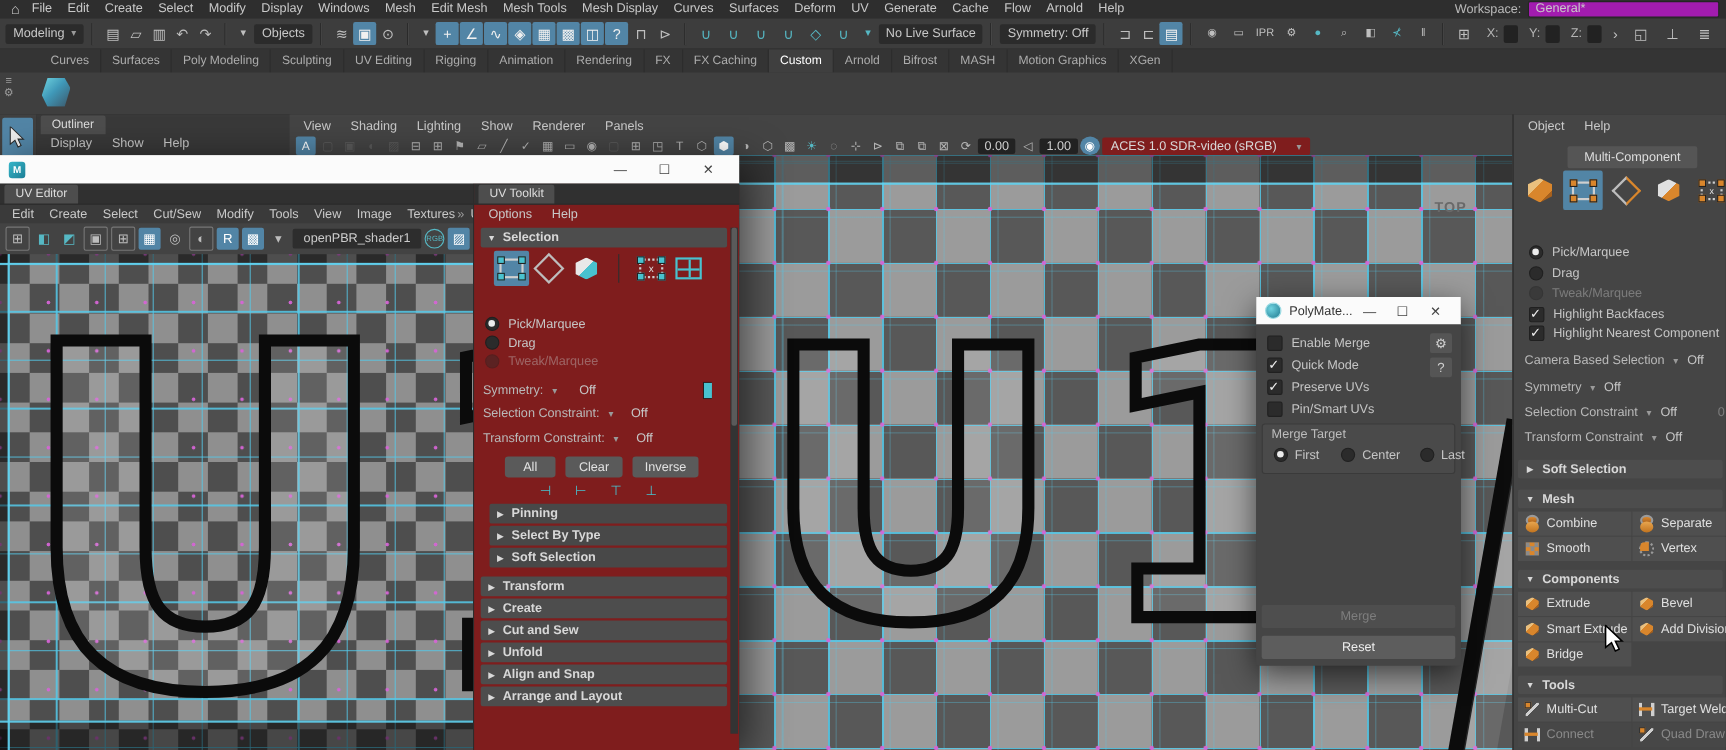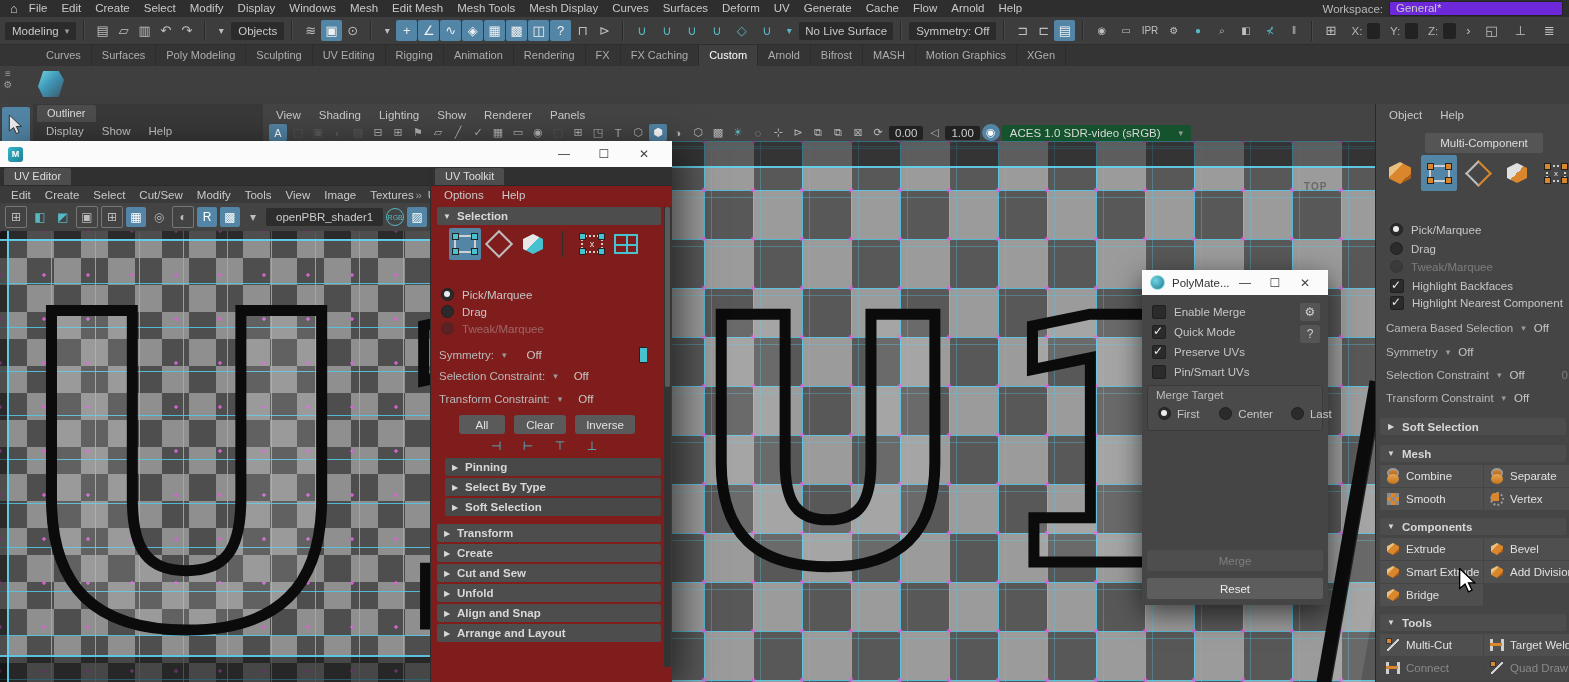--- a/index.html
+++ b/index.html
@@ -6,21 +6,21 @@
   #screen{position:relative;width:1569px;height:682px;overflow:hidden;background:#3a3a3a;
     font-family:"Liberation Sans","DejaVu Sans",sans-serif;font-size:11.5px;color:#cccccc;}
   .abs{position:absolute;}
   .row{display:flex;align-items:center;}
 
   
   .menubar{left:0;top:0;width:1569px;height:17px;background:#2e2e2e;display:flex;align-items:center;padding-left:6px;box-sizing:border-box;}
   .home{color:#d0d0d0;font-size:13px;margin:0 4px;}
   .mi{padding:0 7px;line-height:17px;color:#c9c9c9;white-space:nowrap;}
   .ws-wrap{position:absolute;right:6px;top:1px;display:flex;align-items:center;gap:6px;}
-  .ws-box{background:#6d28d9;border:1px solid #242424;border-radius:2px;width:160px;height:13px;line-height:13px;padding:0 6px;color:#c9c9c9;}
+  .ws-box{background:#a21caf;border:1px solid #242424;border-radius:2px;width:160px;height:13px;line-height:13px;padding:0 6px;color:#c9c9c9;}
 
   
   .toolbar{left:0;top:17px;width:1569px;height:28px;background:#3d3d3d;display:flex;align-items:center;padding:0 5px;box-sizing:border-box;gap:2px;border-bottom:1px solid #2d2d2d;}
   .dd{background:#2b2b2b;border-radius:2px;height:18px;display:flex;align-items:center;padding:0 7px;color:#c9c9c9;white-space:nowrap;}
   .dd .caret{margin-left:6px;color:#9a9a9a;font-size:9px;}
   .menuset{width:72px;justify-content:space-between;}
   .tb-sep{width:1px;height:20px;background:#2a2a2a;border-right:1px solid #4a4a4a;margin:0 5px;flex:0 0 auto;}
   .tb-ico{width:21px;height:21px;display:flex;align-items:center;justify-content:center;color:#bfbfbf;font-size:13px;border-radius:2px;flex:0 0 auto;}
   .tb-ico.on{background:#5285a6;color:#f0f0f0;}
   .tb-ico.teal{color:#56b8c4;}
@@ -47,37 +47,37 @@
   .pm{padding:0 7px;color:#c9c9c9;white-space:nowrap;}
 
   
   .vp{left:263px;top:104px;width:1112px;height:578px;background:#444;}
   .vp-icons{display:flex;align-items:center;gap:2px;height:19px;padding-left:6px;}
   .vp-ico{width:18px;height:17px;display:flex;align-items:center;justify-content:center;color:#b5b5b5;font-size:11px;border-radius:2px;flex:0 0 auto;}
   .vp-ico.on{background:#5285a6;color:#fff;}
   .vp-ico.teal{color:#56b8c4;}
   .vp-ico.dim{color:#7a7a7a;}
   .vp-field{background:#222;border-radius:2px;height:14px;line-height:14px;padding:0 6px;color:#cfcfcf;}
-  .vp-dd{background:#14532d;border-radius:2px;height:16px;line-height:16px;padding:0 8px;color:#d8d8d8;display:flex;align-items:center;gap:18px;}
+  .vp-dd{background:#7f1d1d;border-radius:2px;height:16px;line-height:16px;padding:0 8px;color:#d8d8d8;display:flex;align-items:center;gap:18px;}
   .vp-canvas{position:absolute;left:0;top:37px;width:1112px;height:541px;overflow:hidden;
     background:repeating-conic-gradient(#9b9b9b 0% 25%, #585858 0% 50%);background-size:98px 98px;}
   .gridvp{position:absolute;inset:0;
     background-image:
       radial-gradient(circle, rgba(214,100,214,.95) 1.6px, rgba(0,0,0,0) 2.4px),
       repeating-linear-gradient(to right, rgba(84,201,233,.85) 0 1.2px, transparent 1.2px 49px),
       repeating-linear-gradient(to bottom, rgba(84,201,233,.85) 0 1.2px, transparent 1.2px 49px),
       repeating-linear-gradient(to right, rgba(84,201,233,.35) 0 1px, transparent 1px 49px),
       repeating-linear-gradient(to bottom, rgba(84,201,233,.35) 0 1px, transparent 1px 49px);
     background-size:49px 49px,auto,auto,auto,auto;
     background-position:-24.5px -24.5px,0 0,0 0,7px 0,0 7px;}
   .tex-letters{position:absolute;font-family:"DejaVu Sans",sans-serif;font-weight:700;
     color:rgba(235,235,235,.13);-webkit-text-stroke:11px #0b0b0b;white-space:nowrap;line-height:1;}
   .vp-dark-top{position:absolute;left:0;top:0;width:1112px;height:25px;background:rgba(0,0,0,.4);}
   .vp-border-line{position:absolute;left:0;top:25px;width:1112px;height:2px;background:rgba(96,210,240,.9);}
-  .top-label{position:absolute;left:1041px;top:40px;color:#696969;font-weight:700;font-size:10px;letter-spacing:1px;}
+  .top-label{position:absolute;left:1041px;top:40px;color:#696969;font-weight:700;font-size:13px;letter-spacing:1px;}
   .diag-black{position:absolute;left:1078px;top:238px;width:15px;height:330px;background:#0c0c0c;transform:rotate(10deg);}
   .diag-lite{position:absolute;left:1092px;top:238px;width:30px;height:330px;background:rgba(255,255,255,.10);transform:rotate(10deg);}
 
   
   .uvwin{left:0;top:141px;width:672px;height:541px;z-index:10;box-shadow:10px 6px 34px rgba(0,0,0,.55);background:#3a3a3a;}
   .tbar{height:26px;background:#fbfbfb;display:flex;align-items:center;padding:0 8px;box-sizing:border-box;}
   .appico{width:15px;height:15px;border-radius:3px;background:linear-gradient(135deg,#35b6c9,#1d7f96);color:#fff;font-size:9px;font-weight:700;display:flex;align-items:center;justify-content:center;}
   .tbar-btns{margin-left:auto;display:flex;gap:0;}
   .tbtn{width:40px;height:26px;display:flex;align-items:center;justify-content:center;color:#444;font-size:12px;}
   .uvbody{position:absolute;left:0;top:26px;width:672px;height:515px;background:#3a3a3a;overflow:hidden;}

